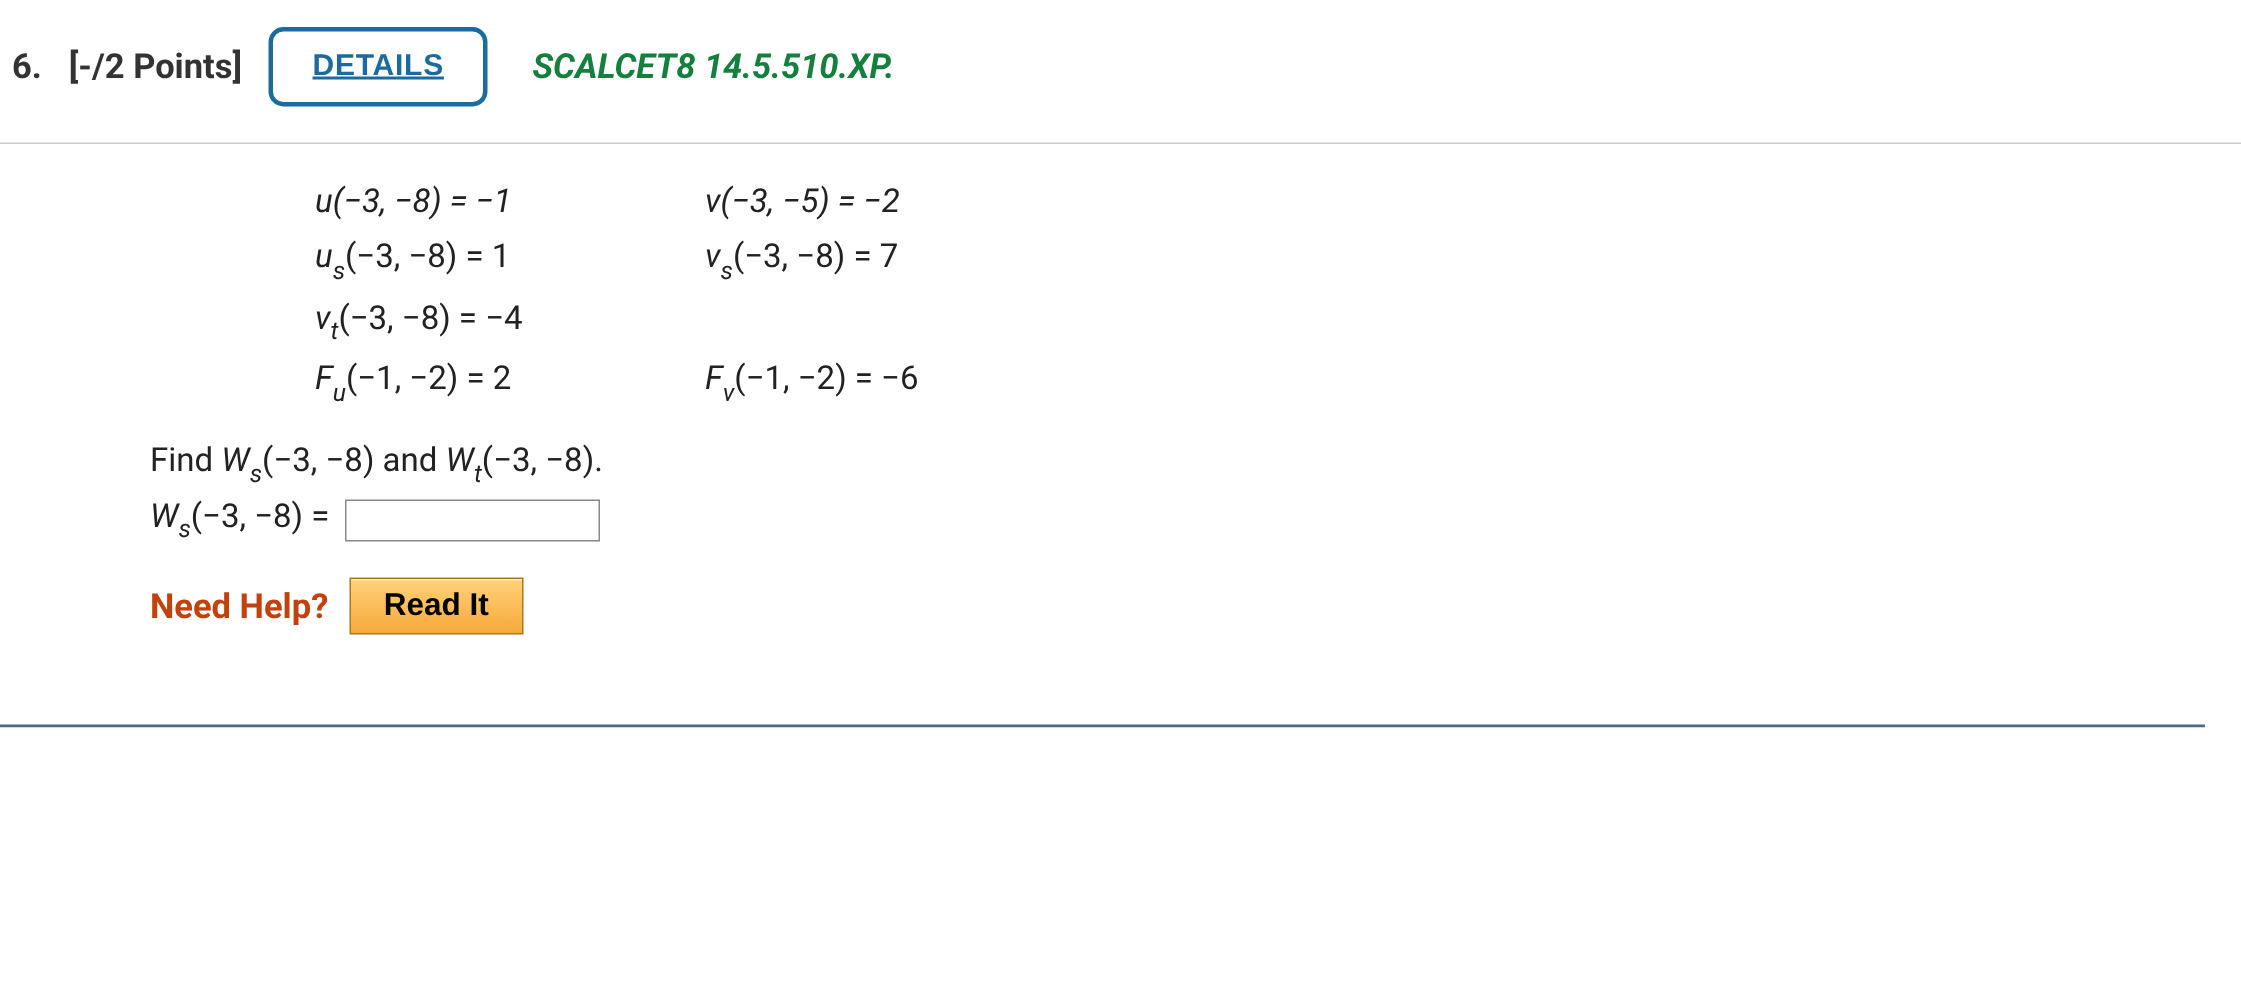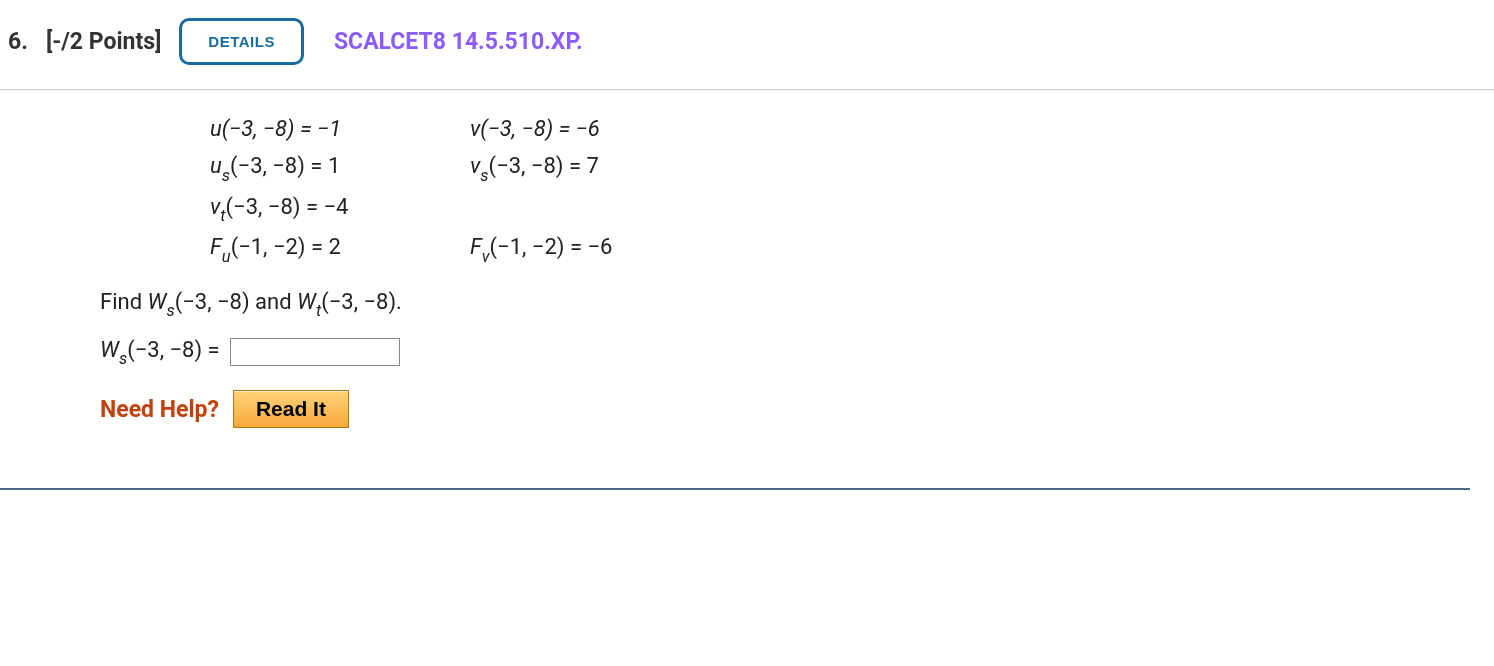--- a/index.html
+++ b/index.html
@@ -25,31 +25,33 @@
   .points {
     font-weight: 700;
     color: #333;
     font-size: 23px;
   }
   .details-btn {
     border: 3px solid #1a6b9f;
     background: #fff;
     color: #1a6b9f;
     font-weight: 700;
-    font-size: 15px;
+    font-size: 20px;
     padding: 12px 26px;
     border-radius: 10px;
     cursor: pointer;
     letter-spacing: 0.5px;
+    text-decoration: underline;
   }
   .ref {
     font-weight: 700;
-    color: #8b5cf6;
+    color: #15803d;
     font-size: 23px;
     margin-left: 12px;
+    font-style: italic;
   }
   .divider {
     border: none;
     border-top: 1px solid #ccc;
     margin: 0;
   }
   .content-wrap {
     padding: 20px 0 0 100px;
     border-bottom: 2px solid #4a6b8a;
     padding-bottom: 60px;
@@ -84,21 +86,21 @@
   }
   .find {
     font-size: 22px;
     margin-top: 11px;
   }
   .ans-row {
     display: flex;
     align-items: center;
     gap: 10px;
     font-size: 22px;
-    margin-top: 19px;
+    margin-top: 8px;
   }
   .ans-input {
     width: 170px;
     height: 28px;
     border: 1px solid #888;
     background: #fff;
     font-size: 18px;
     padding: 2px 4px;
   }
   .help-row {
@@ -134,21 +136,21 @@
 </div>
 
 <hr class="divider">
 
 <div class="content-wrap">
 
 
   <div class="eq-block">
     <div class="eq-row">
       <div class="eq-cell"><span class="ital">u(−3, −8) = −1</span></div>
-      <div class="eq-cell"><span class="ital">v(−3, −8) = −6</span></div>
+      <div class="eq-cell"><span class="ital">v(−3, −5) = −2</span></div>
     </div>
     <div class="eq-row">
       <div class="eq-cell"><span class="ital">u</span><span class="sub">s</span><span>(−3, −8) = 1</span></div>
       <div class="eq-cell"><span class="ital">v</span><span class="sub">s</span><span>(−3, −8) = 7</span></div>
     </div>
     <div class="eq-row">
       <div class="eq-cell"><span class="ital">v</span><span class="sub">t</span><span>(−3, −8) = −4</span></div>
     </div>
     <div class="eq-row">
       <div class="eq-cell"><span class="ital">F</span><span class="sub">u</span><span>(−1, −2) = 2</span></div>

